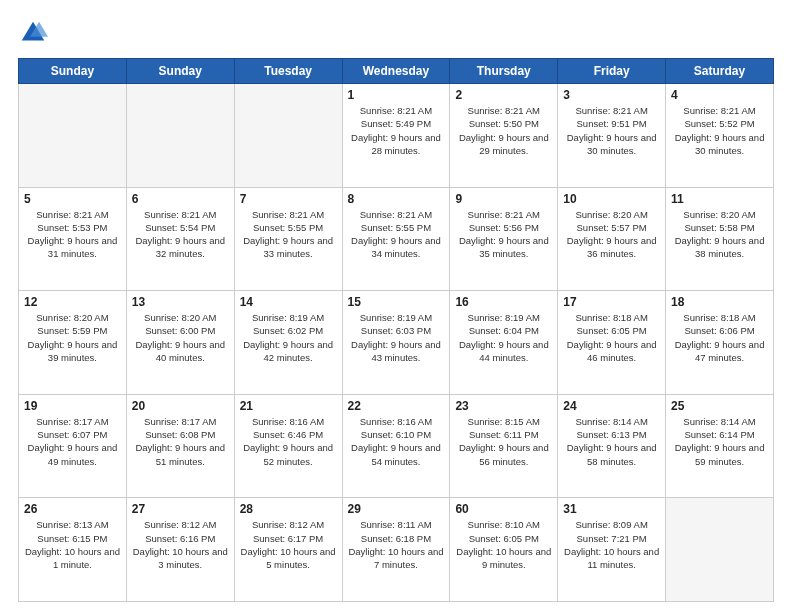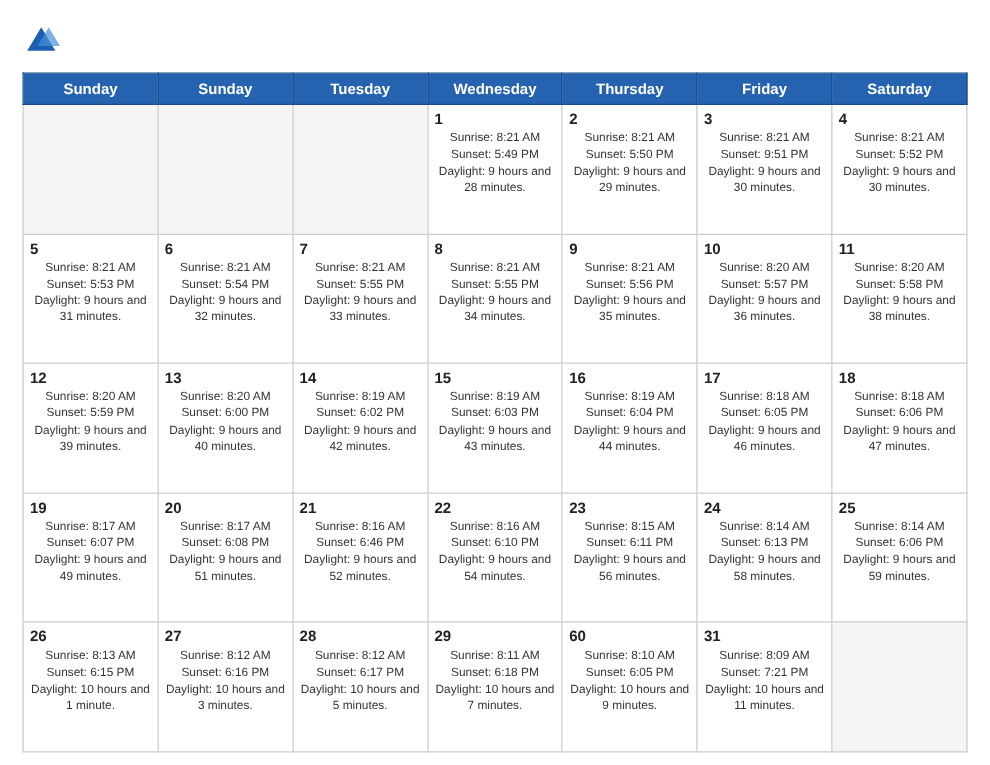--- a/index.html
+++ b/index.html
@@ -302,21 +302,21 @@
           <td>
             <span class="day-num">24</span>
             <div class="day-info">Sunrise: 8:14 AM
 Sunset: 6:13 PM
 Daylight: 9 hours
 and 58 minutes.</div>
           </td>
           <td>
             <span class="day-num">25</span>
             <div class="day-info">Sunrise: 8:14 AM
-Sunset: 6:06 PM
+Sunset: 6:14 PM
 Daylight: 9 hours
 and 59 minutes.</div>
           </td>
         </tr>
         <tr>
           <td>
             <span class="day-num">26</span>
             <div class="day-info">Sunrise: 8:13 AM
 Sunset: 6:15 PM
 Daylight: 10 hours

